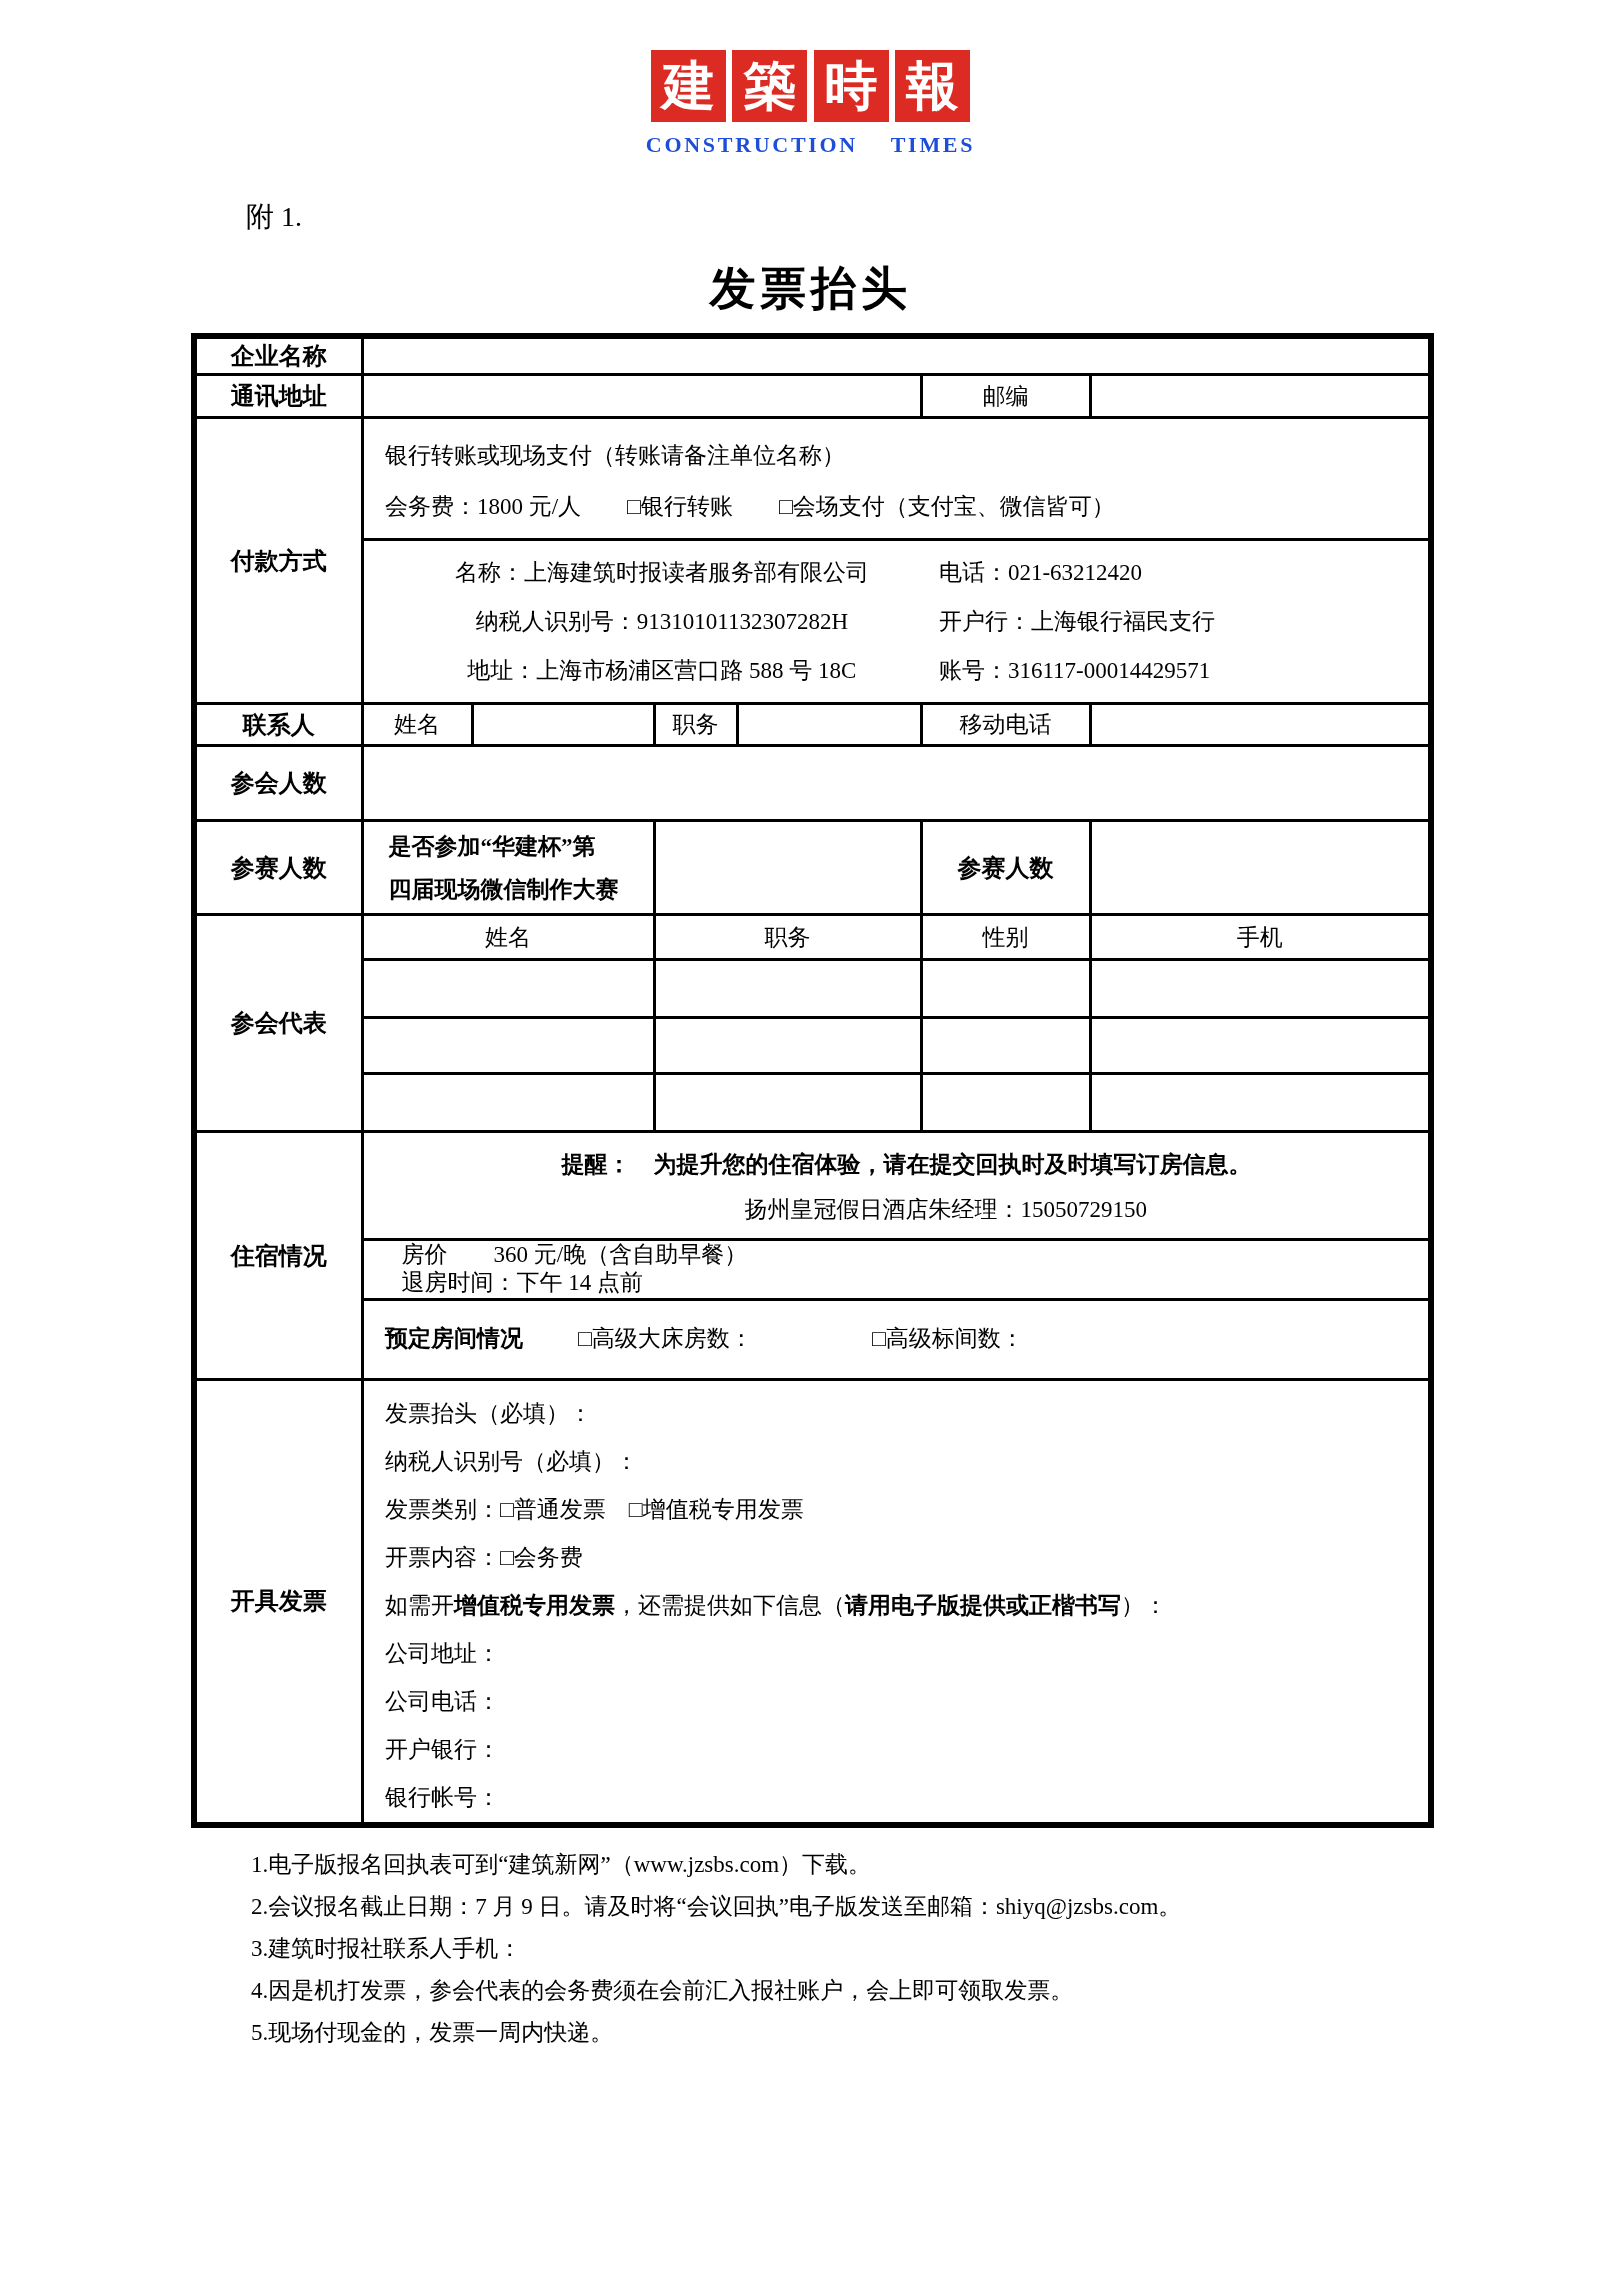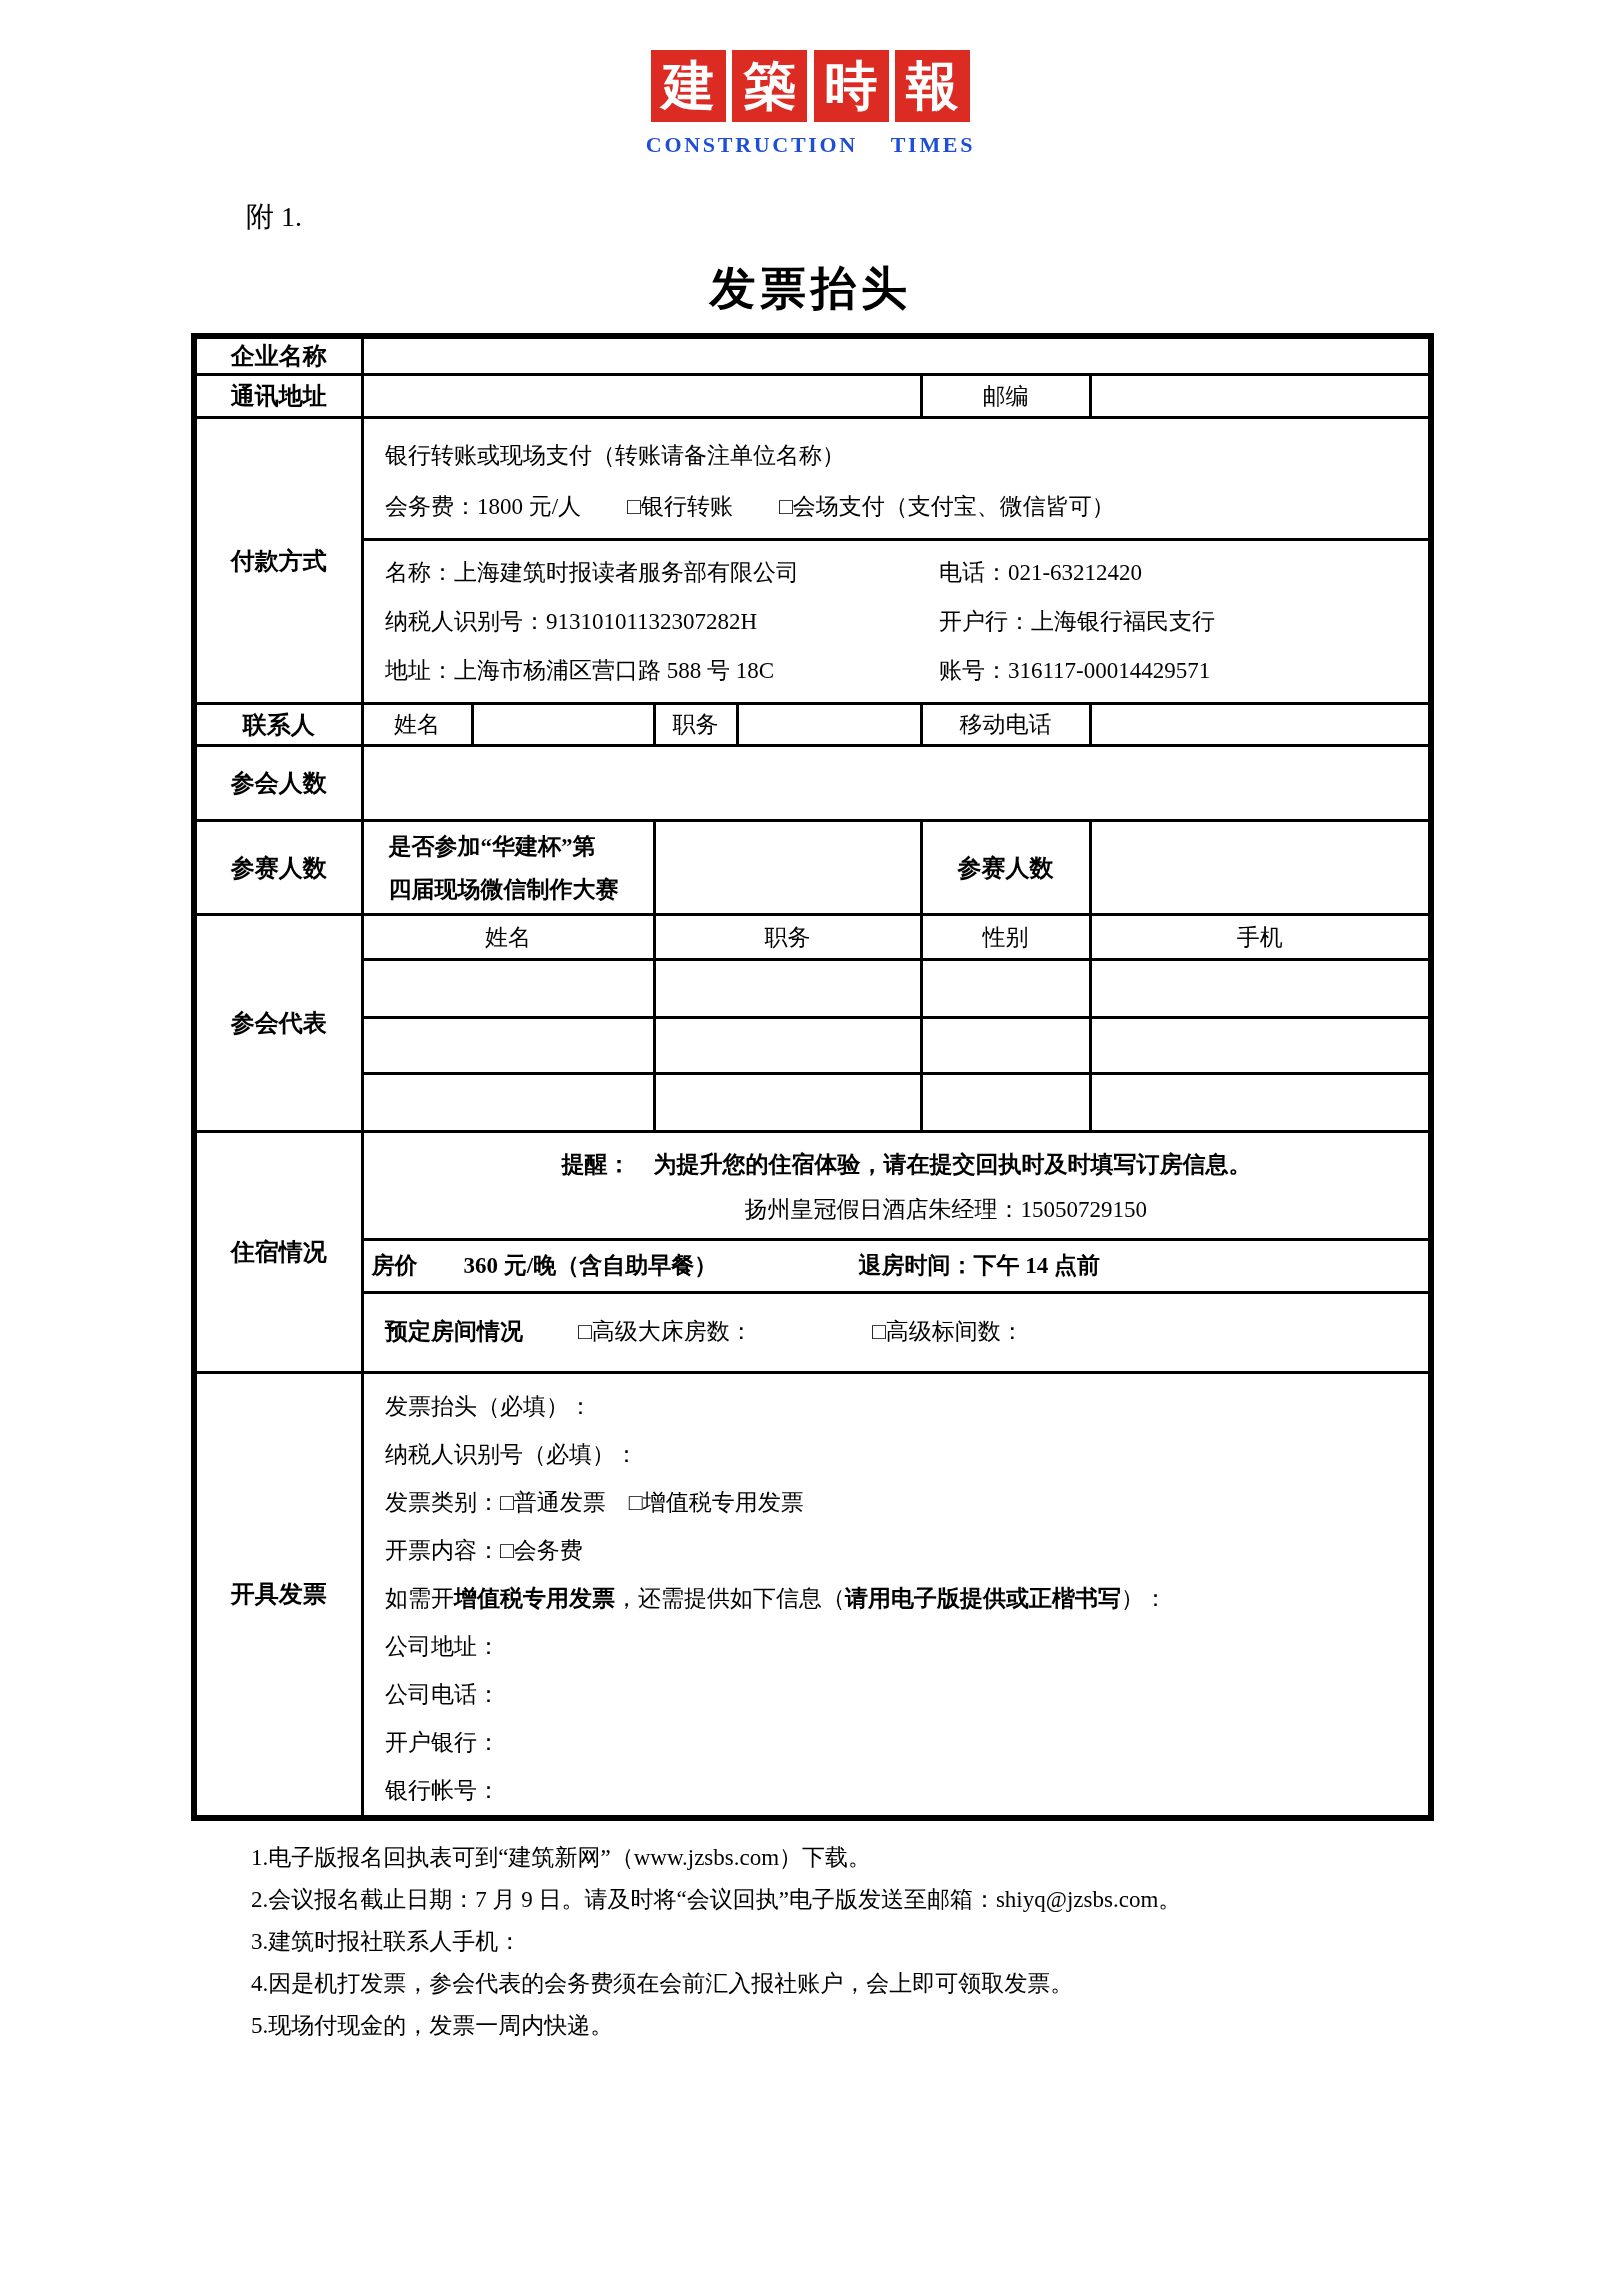--- a/index.html
+++ b/index.html
@@ -19,28 +19,28 @@
   .attach{margin:41px 0 0 246px;font-size:28px;line-height:36px;}
   .doc-title{text-align:center;font-size:46px;font-weight:bold;letter-spacing:4.5px;
     margin-top:27px;line-height:53px;}
   
   table.form{margin:18px 0 16px 191px;border-collapse:collapse;table-layout:fixed;
     width:1239px;font-size:23px;border:6.2px solid #000;}
   table.form td{border:3.6px solid #000;padding:0;vertical-align:middle;overflow:hidden;}
   .lab{text-align:center;font-weight:bold;font-size:24px;}
   .ctr{text-align:center;}
   .payrow1{padding:10.7px 0 5.3px 21.4px;line-height:51px;}
-  .payrow2{padding:7.1px 0 7.1px 21.4px;}
+  .payrow2{padding:7.1px 0 7.1px 21.4px;text-align:center;}
   .payline{display:flex;line-height:49px;}
   .pleft{width:554px;flex:none;}
   .q1,.q2{font-weight:bold;line-height:43px;padding-left:25px;}
   .notice-cell{padding:9px 0 5.3px 0;line-height:45px;text-align:center;}
   .notice1{font-weight:bold;padding-left:21.4px;}
   .notice2{padding-left:100px;}
-  .priceline{display:flex;font-weight:bold;padding-left:8px;line-height:28.5px;}
+  .priceline{display:flex;font-weight:normal;padding-left:38px;line-height:28.5px;flex-direction:column;}
   .pseg{width:487px;flex:none;}
   .bookline{display:flex;padding-left:21.4px;line-height:28.5px;}
   .bseg1{width:193px;flex:none;font-weight:bold;}
   .bseg2{width:294px;flex:none;}
   .invoice-cell{padding:9px 0 0 21.4px;line-height:48px;}
   .b{font-weight:bold;}
   
   .notes{margin:14.3px 0 0 251px;font-size:23px;line-height:42px;width:1158px;}
 </style>
 </head>

